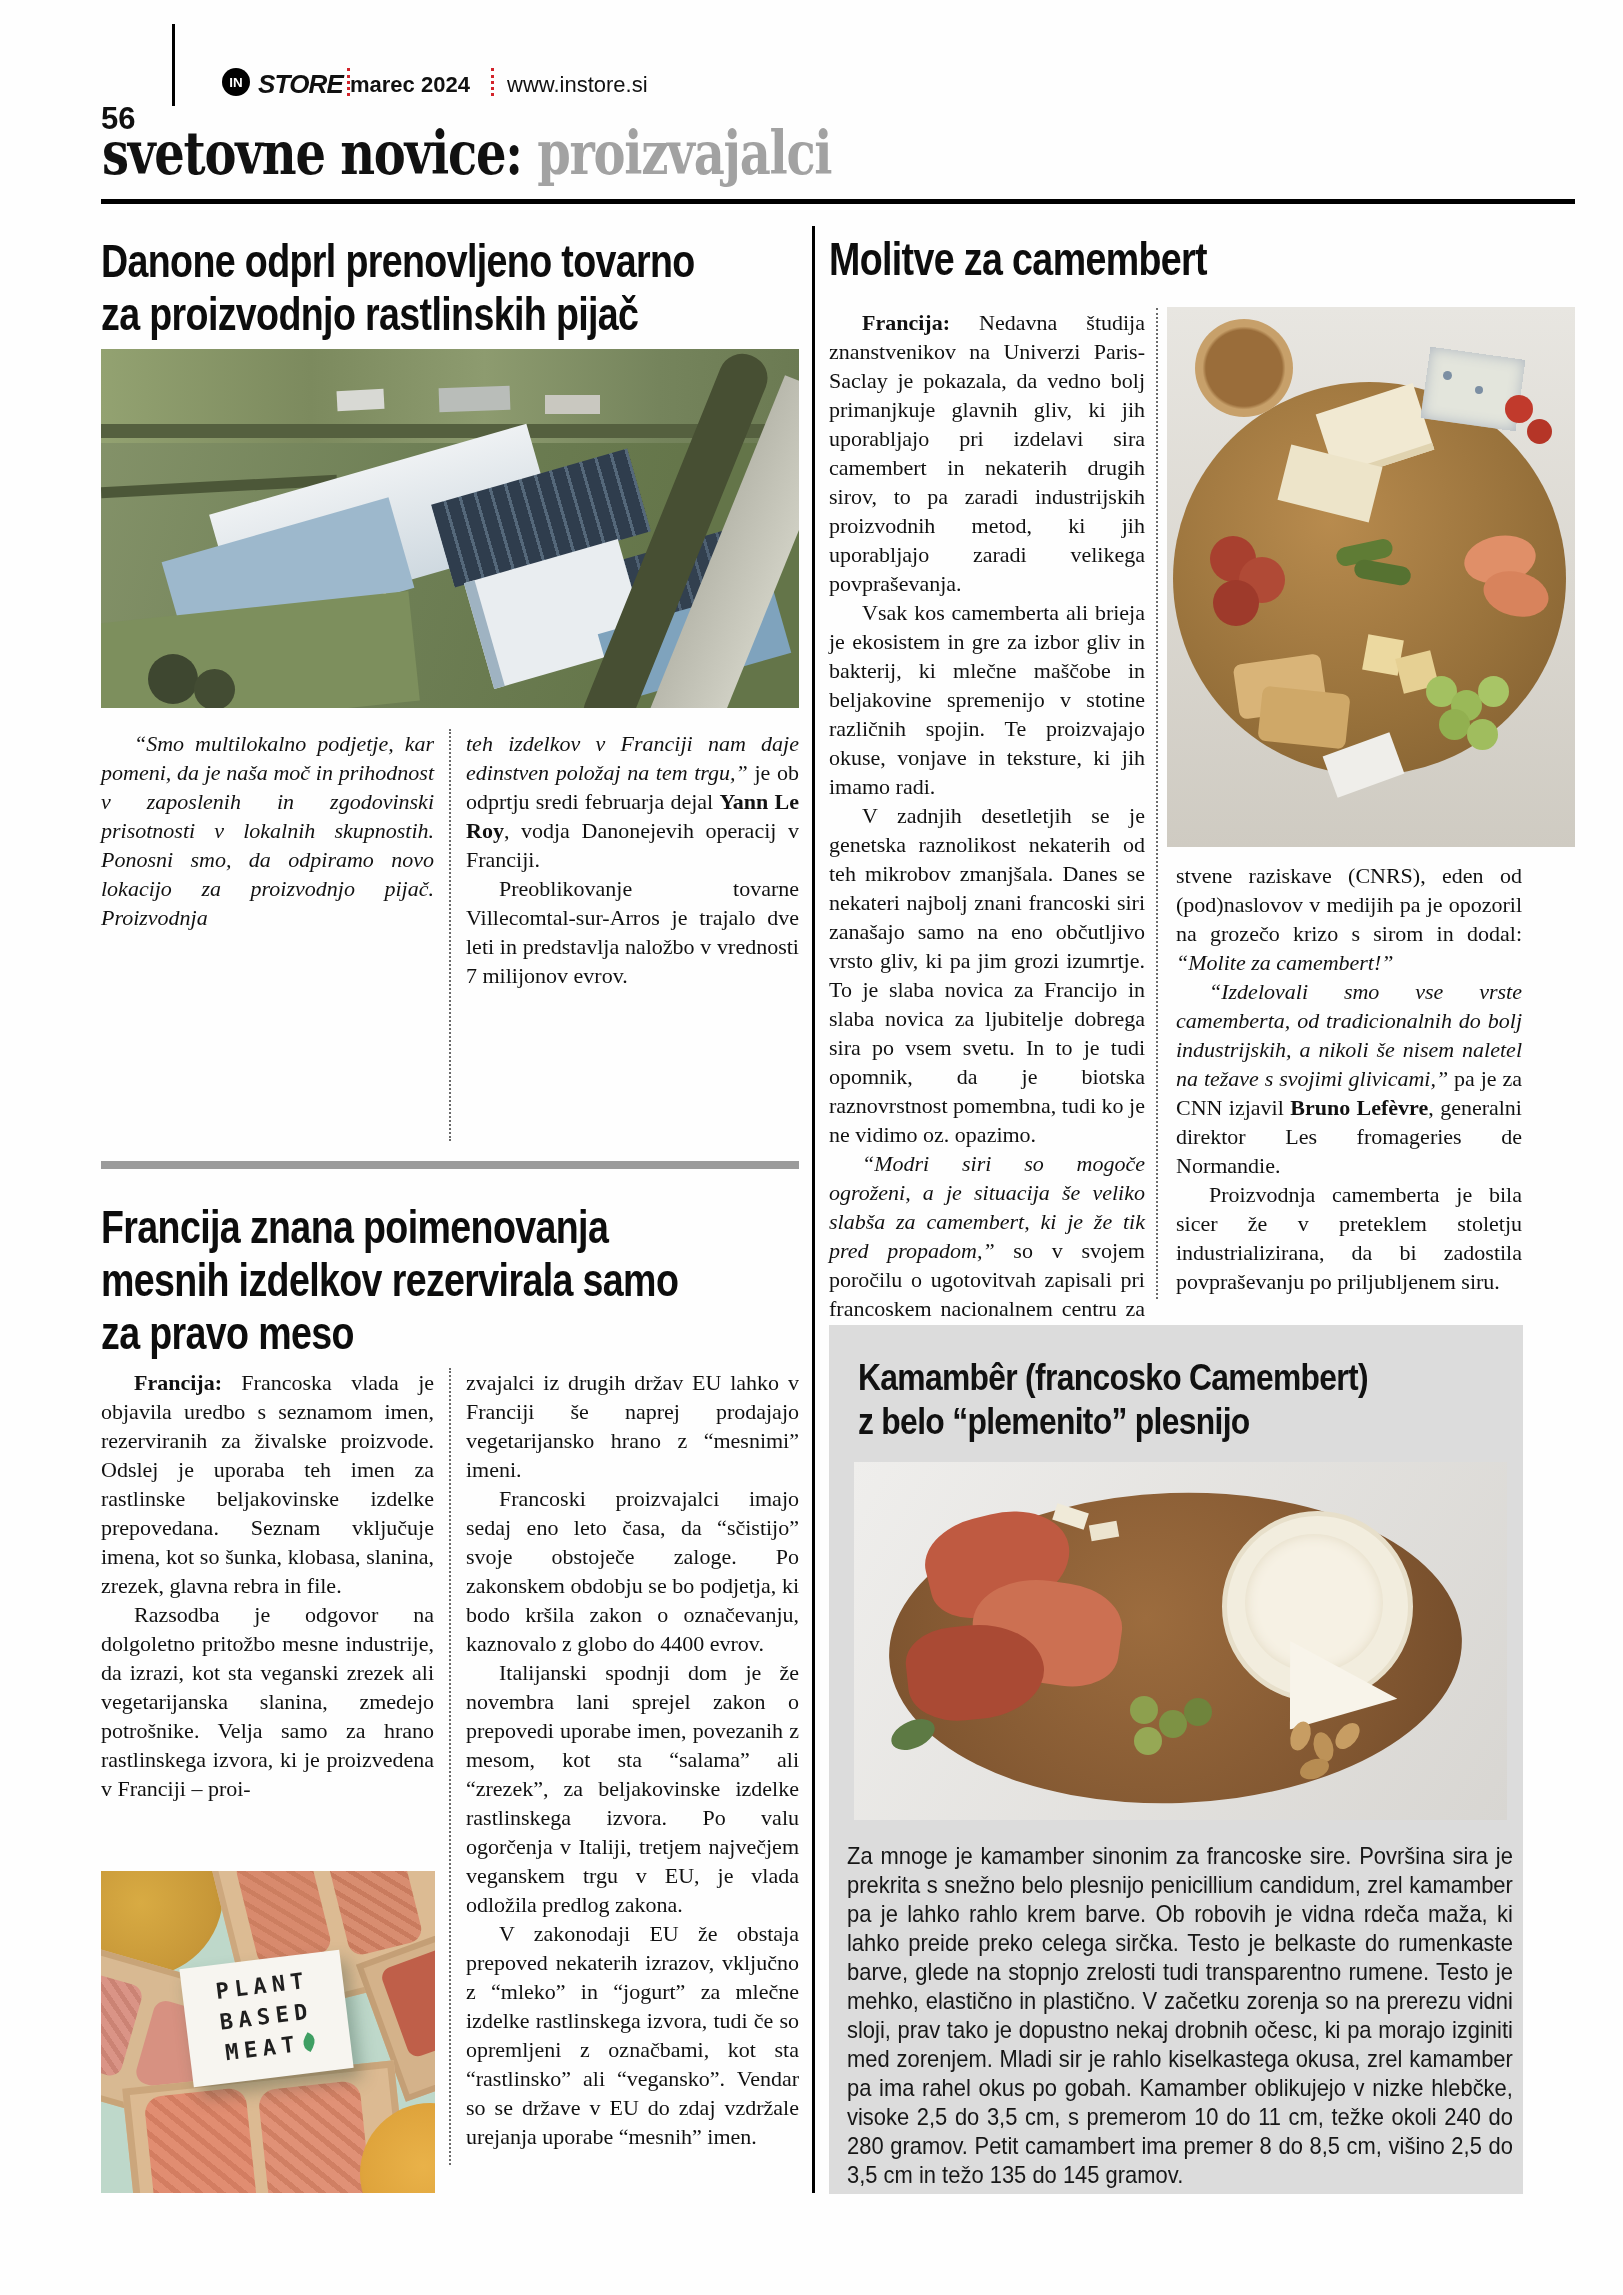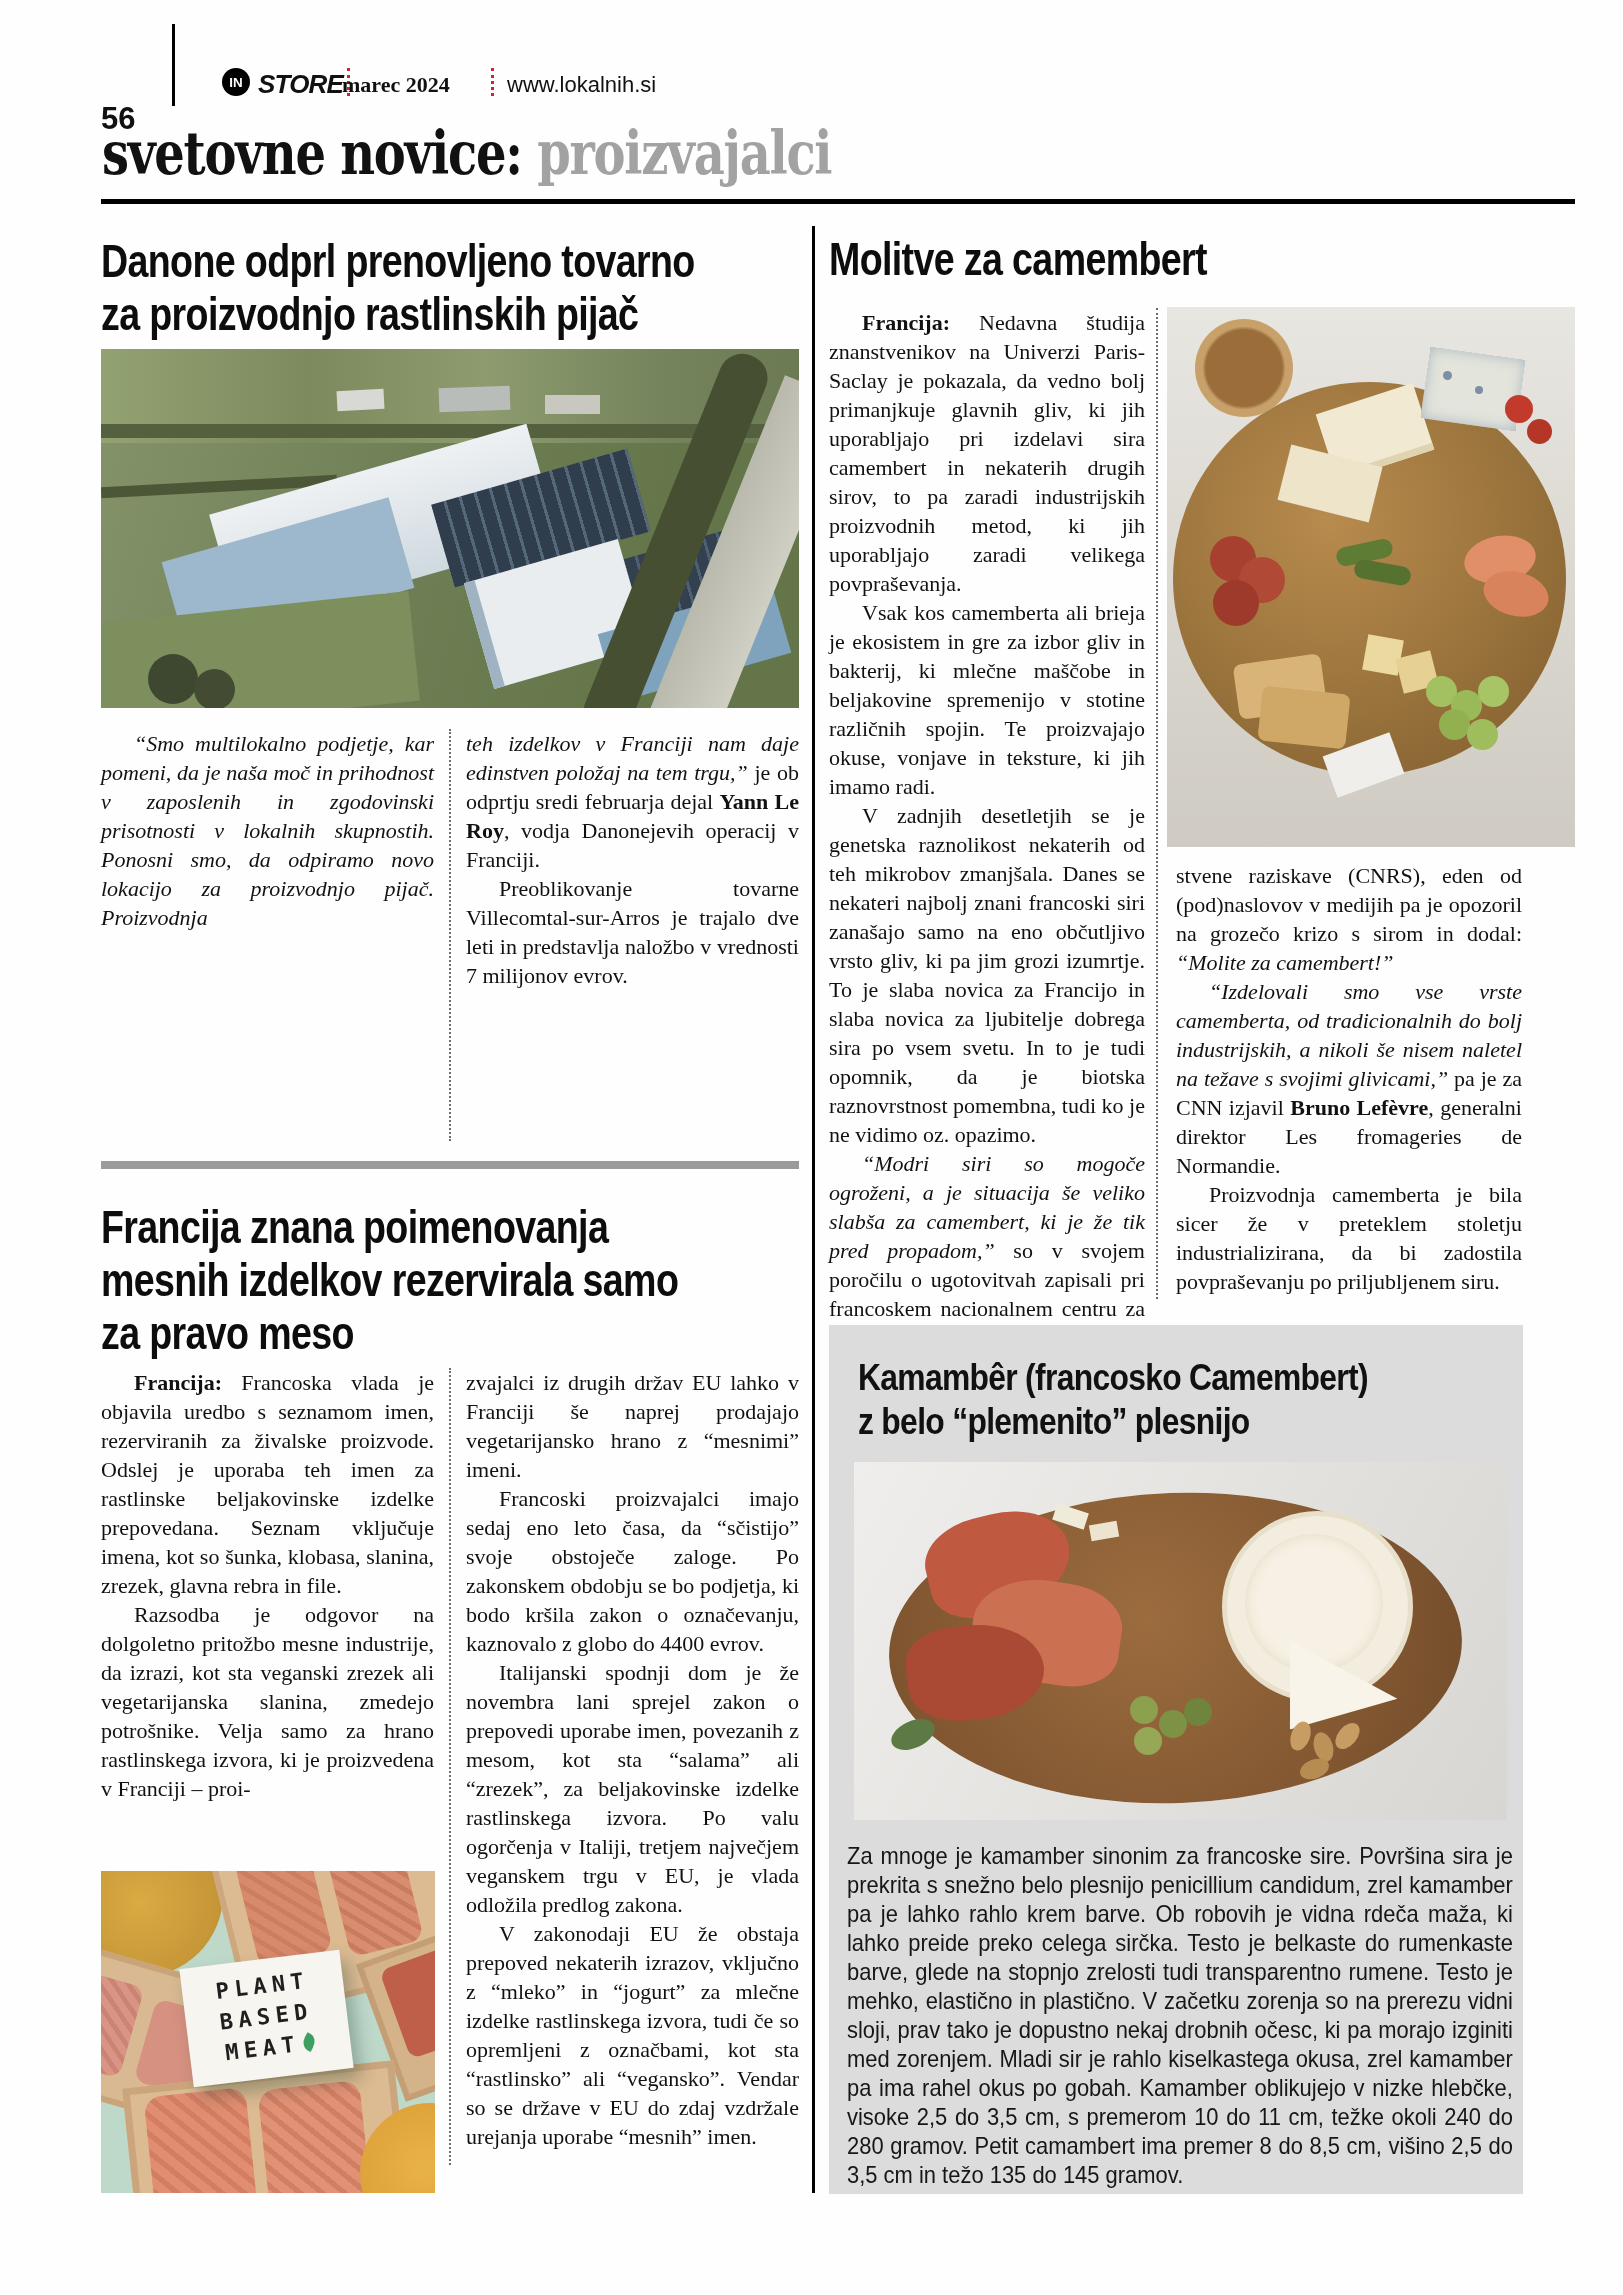--- a/index.html
+++ b/index.html
@@ -54,23 +54,23 @@
 </head>
 <body>
 
 <div id="page">
 
   <div class="abs pagenum" style="left:101px;top:60px;">56</div>
   <div class="abs hv" style="left:172px;top:23.6px;height:82px;"></div>
   <div class="abs logo-circle" style="left:222px;top:68px;">IN</div>
   <div class="abs brand" style="left:258px;top:69px;">STORE</div>
   <div class="abs reddot" style="left:347px;top:68px;"></div>
-  <div class="abs hmeta b" style="left:342px;top:72px;font-family:Liberation Serif, serif;">marec 2024</div>
+  <div class="abs hmeta b" style="left:350px;top:72px;">marec 2024</div>
   <div class="abs reddot" style="left:491px;top:68px;"></div>
-  <a class="abs hmeta" style="left:507px;top:72px;">www.lokalnih.si</a>
+  <a class="abs hmeta" style="left:507px;top:72px;">www.instore.si</a>
 
   <div class="abs section-title" style="left:102px;top:118px;"><span>svetovne novice:</span><span class="gray"> proizvajalci</span></div>
   <div class="abs toprule" style="left:101px;top:199px;width:1474px;"></div>
 
   <div class="abs solidrule" style="left:812px;top:226px;height:1967px;"></div>
   <div class="abs dotrule" style="left:449px;top:729px;height:412px;"></div>
   <div class="abs dotrule" style="left:449px;top:1368px;height:797px;"></div>
   <div class="abs dotrule" style="left:1156px;top:308px;height:991px;"></div>
   <div class="abs graybar" style="left:101px;top:1161px;width:698px;height:7.9px;"></div>
 

